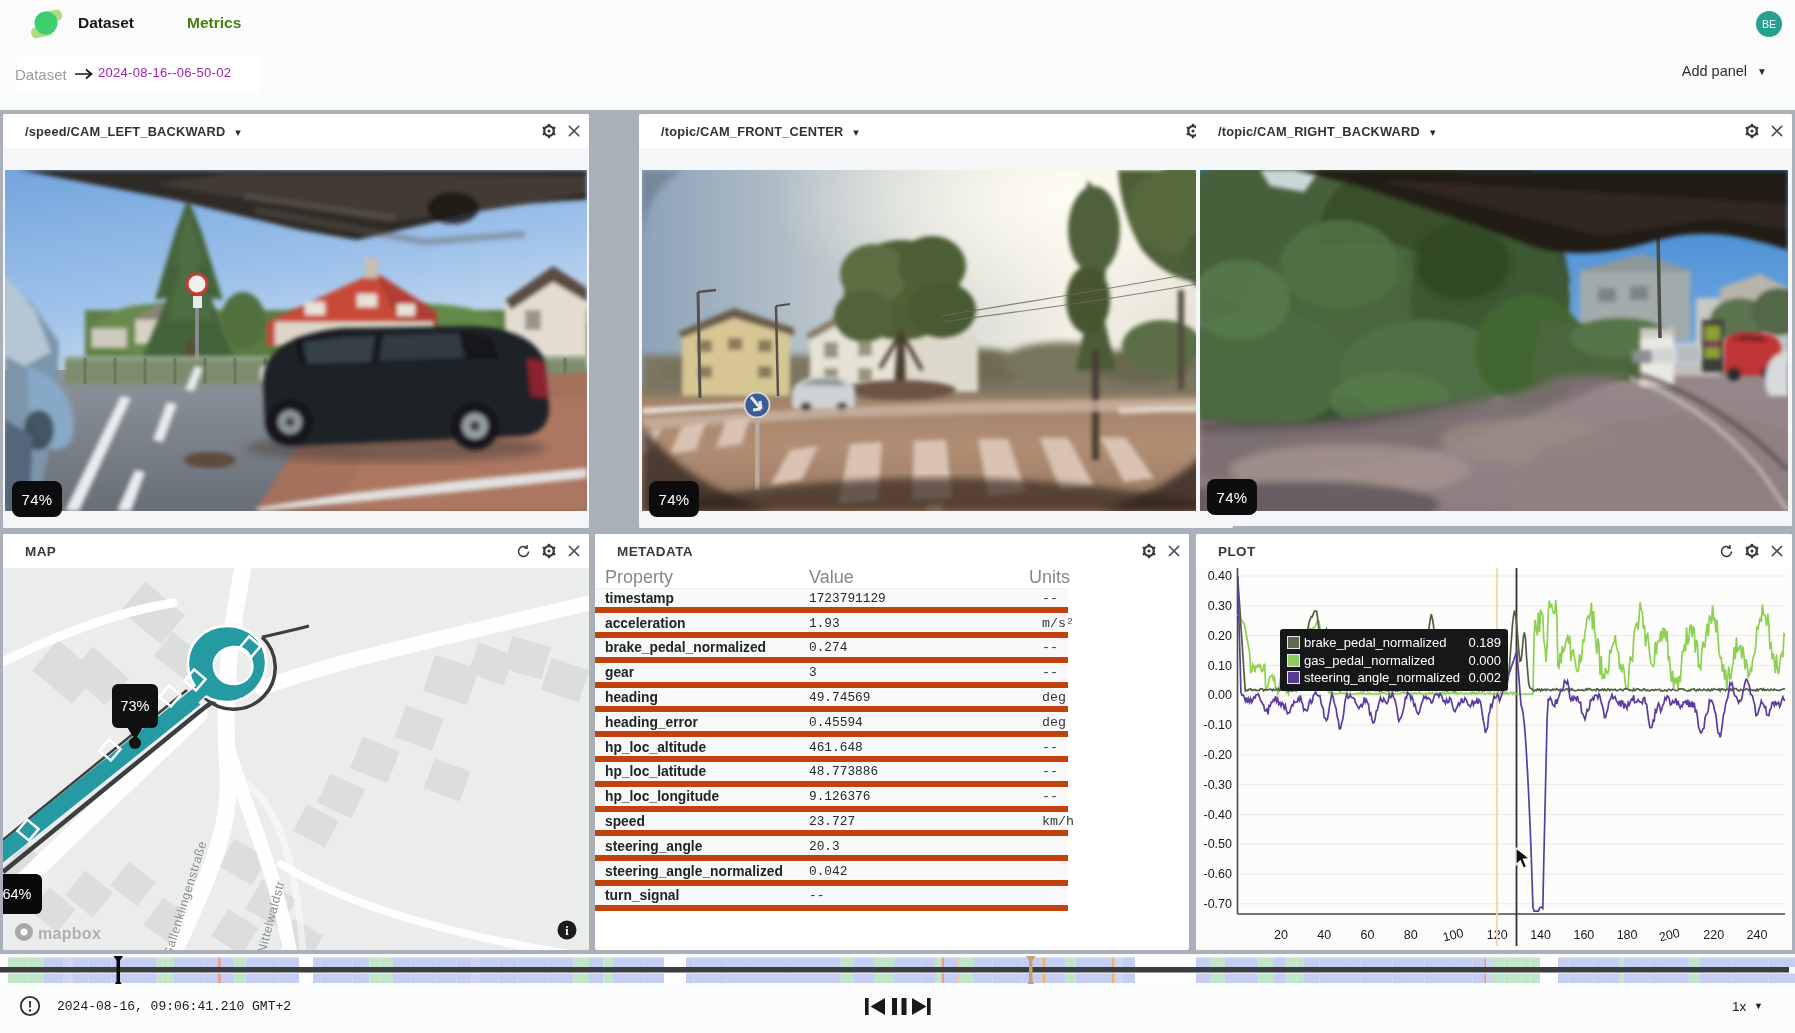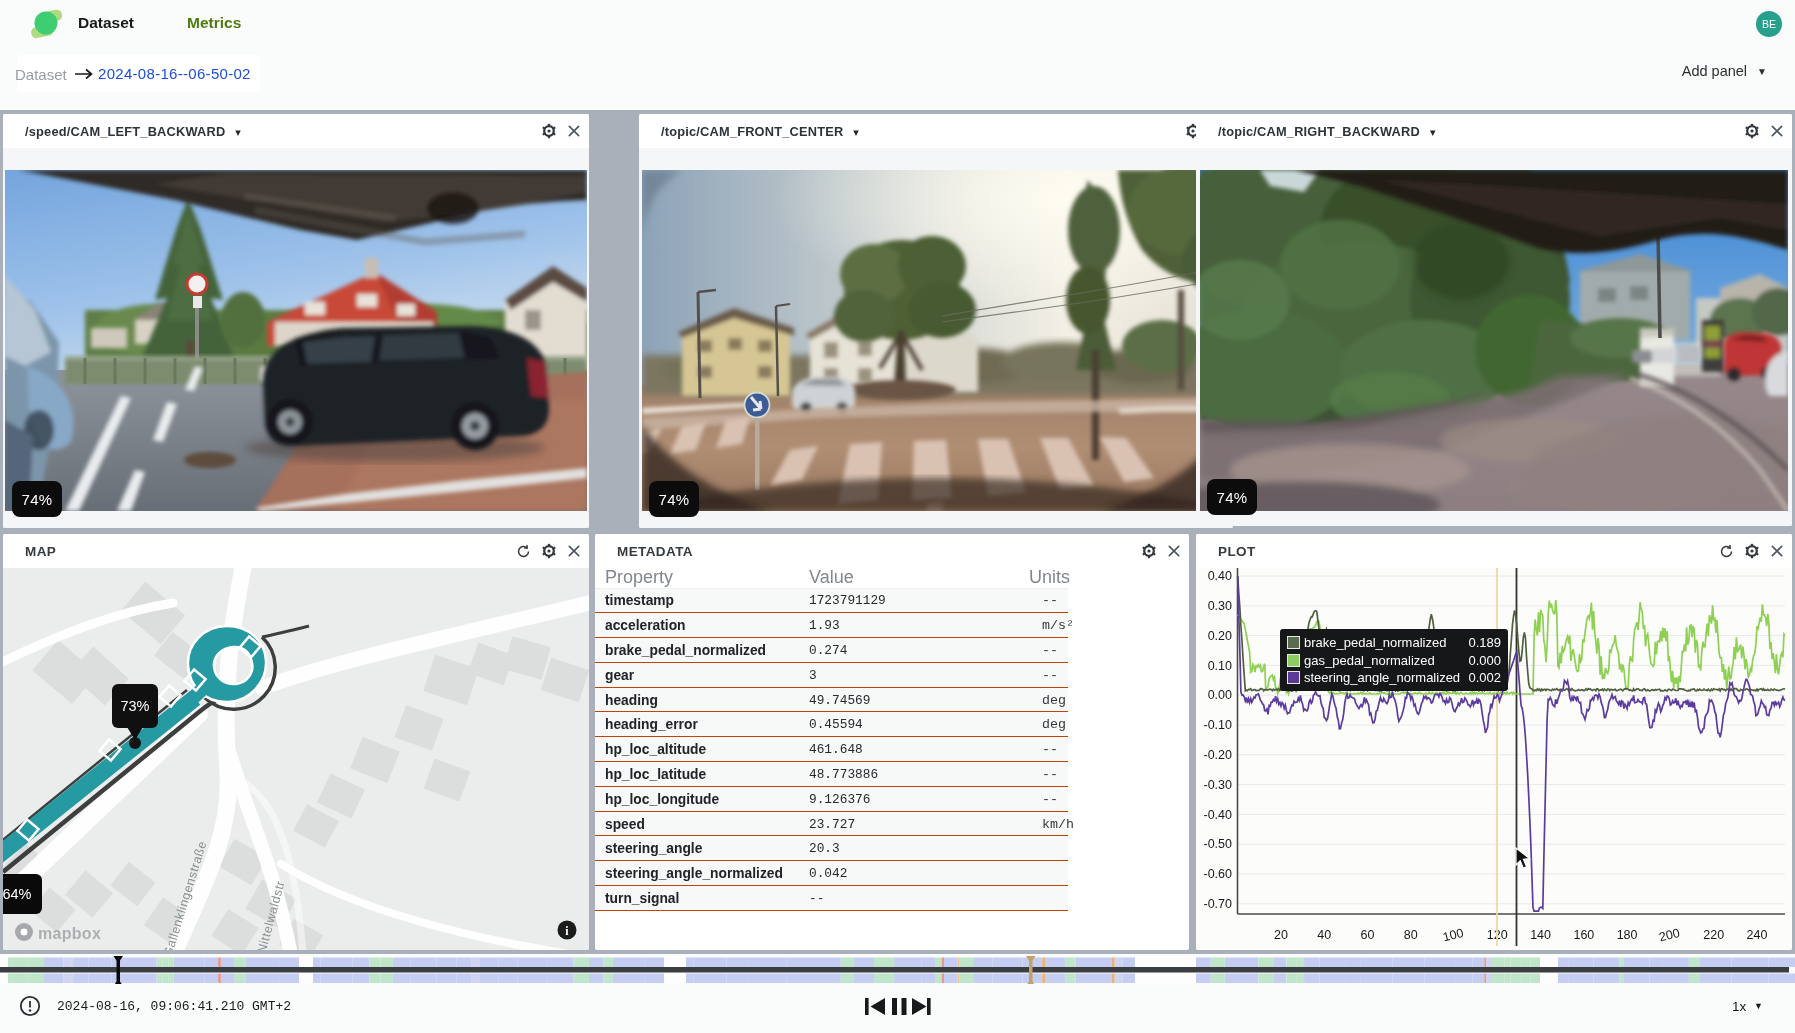--- a/index.html
+++ b/index.html
@@ -11,21 +11,21 @@
 .caret { font-size:11px; color:#23272b; margin-left:10px; }
 .hicons { position:absolute; right:8px; top:0; height:34px; display:flex; align-items:center; gap:10px; }
 .hicon { display:inline-flex; }
 .cambody { position:absolute; left:0; top:34px; right:0; bottom:0; background:#f5f6f7; }
 .camimg { position:absolute; left:2px; top:22px; width:582px; height:341px; }
 .pct { position:absolute; left:9px; bottom:11px; width:50px; height:36px; background:#0c0c0d; border-radius:8px; color:#fff; font-size:15px; display:flex; align-items:center; justify-content:center; letter-spacing:.3px; }
 .mdhead { position:absolute; left:0; top:33px; width:473px; height:21.5px; background:#fff; border-bottom:1px solid #edeff0; }
 .mdhead span, .mdrow span { position:absolute; top:50%; transform:translateY(-50%); white-space:nowrap; }
 .mdhead { color:#83878c; font-size:18px; }
 .mdrows { position:absolute; left:0; top:54.5px; width:473px; }
-.mdrow { position:relative; height:24.8px; border-bottom:1px solid #c2410c; background:#f7f8f8; }
+.mdrow { position:relative; height:24.8px; border-bottom:6px solid #c2410c; background:#f7f8f8; }
 .mdp { left:10px; font-weight:bold; font-size:13.8px; color:#202428; }
 .mdv { left:214px; font-family:"Liberation Mono",monospace; font-size:12.8px; color:#26292d;text-align:right; }
 .mdu { left:447px; font-size:13.3px; color:#33373b; font-family:"Liberation Mono",monospace; }
 .c1 { left:10px; } .c2 { left:214px; } .c3 { left:434px; }
 #mdtip { position:absolute; left:310px; top:327px; width:247px; height:84px; background:#222527; border-radius:8px; color:#fff; font-size:13.5px; line-height:18.6px; padding:5px 0 0 13px; z-index:5; }
 #mdtip:after { content:""; position:absolute; left:116px; bottom:-7px; border-left:9px solid transparent; border-right:9px solid transparent; border-top:8px solid #222527; }
 #legend { position:absolute; left:84px; top:61px; width:228px; height:62px; background:#161719; border-radius:3px; color:#fff; font-size:13px; padding:5px 7px 0 7px; z-index:5; }
 .lrow { display:flex; align-items:center; height:17.4px; }
 .lsw { width:13px; height:13px; border:1.5px solid #e8e8e8; margin-right:4px; flex:none; }
 .lval { margin-left:auto; }
@@ -44,21 +44,21 @@
   <circle cx="16" cy="15" r="11.5" fill="#3ecd70"></circle>
 </svg>
 <div class="abs" style="left:78px;top:14px;font-size:15.5px;font-weight:bold;color:#17191b;">Dataset</div>
 <div class="abs" style="left:151px;top:14px;font-size:15.5px;font-weight:bold;color:#4d7c0f;margin-left:36px;">Metrics</div>
 <div class="abs" style="left:1756px;top:11px;width:26px;height:26px;border-radius:50%;background:#27a08e;color:#fff;font-size:10.5px;display:flex;align-items:center;justify-content:center;">BE</div>
 <div class="abs" style="left:17px;top:55px;width:243px;height:37px;background:#fff;border-radius:4px;"></div>
 <div class="abs" style="left:15px;top:66px;font-size:15px;color:#989ca1;">Dataset</div>
 <svg class="abs" style="left:74px;top:68px" width="20" height="12" viewBox="0 0 20 12">
     <path d="M1 6 H17 M12 1.5 L17.5 6 L12 10.5" stroke="#17191b" stroke-width="1.7" fill="none"></path>
   </svg>
-<div class="abs" style="left:98px;top:65px;font-size:15px;color:#1d4ed8;letter-spacing:.3px;">2024-08-16--06-50-02</div>
+<div class="abs" style="left:98px;top:65px;font-size:13px;color:#a21caf;letter-spacing:.3px;">2024-08-16--06-50-02</div>
 <div class="addp">Add panel <span style="font-size:10px;position:relative;top:-1px;margin-left:6px;">▼</span></div>
 
 <div id="graybg"></div>
 
 <div class="panel" style="left:3px;top:114px;width:586px;height:414px;">
   <div class="phead"><span class="ptitle">/speed/CAM_LEFT_BACKWARD</span><span class="caret">▾</span>
       <span class="hicons">
         <span class="hicon">
           <svg width="16" height="16" viewBox="0 0 24 24">
             <g fill="#33383d">

